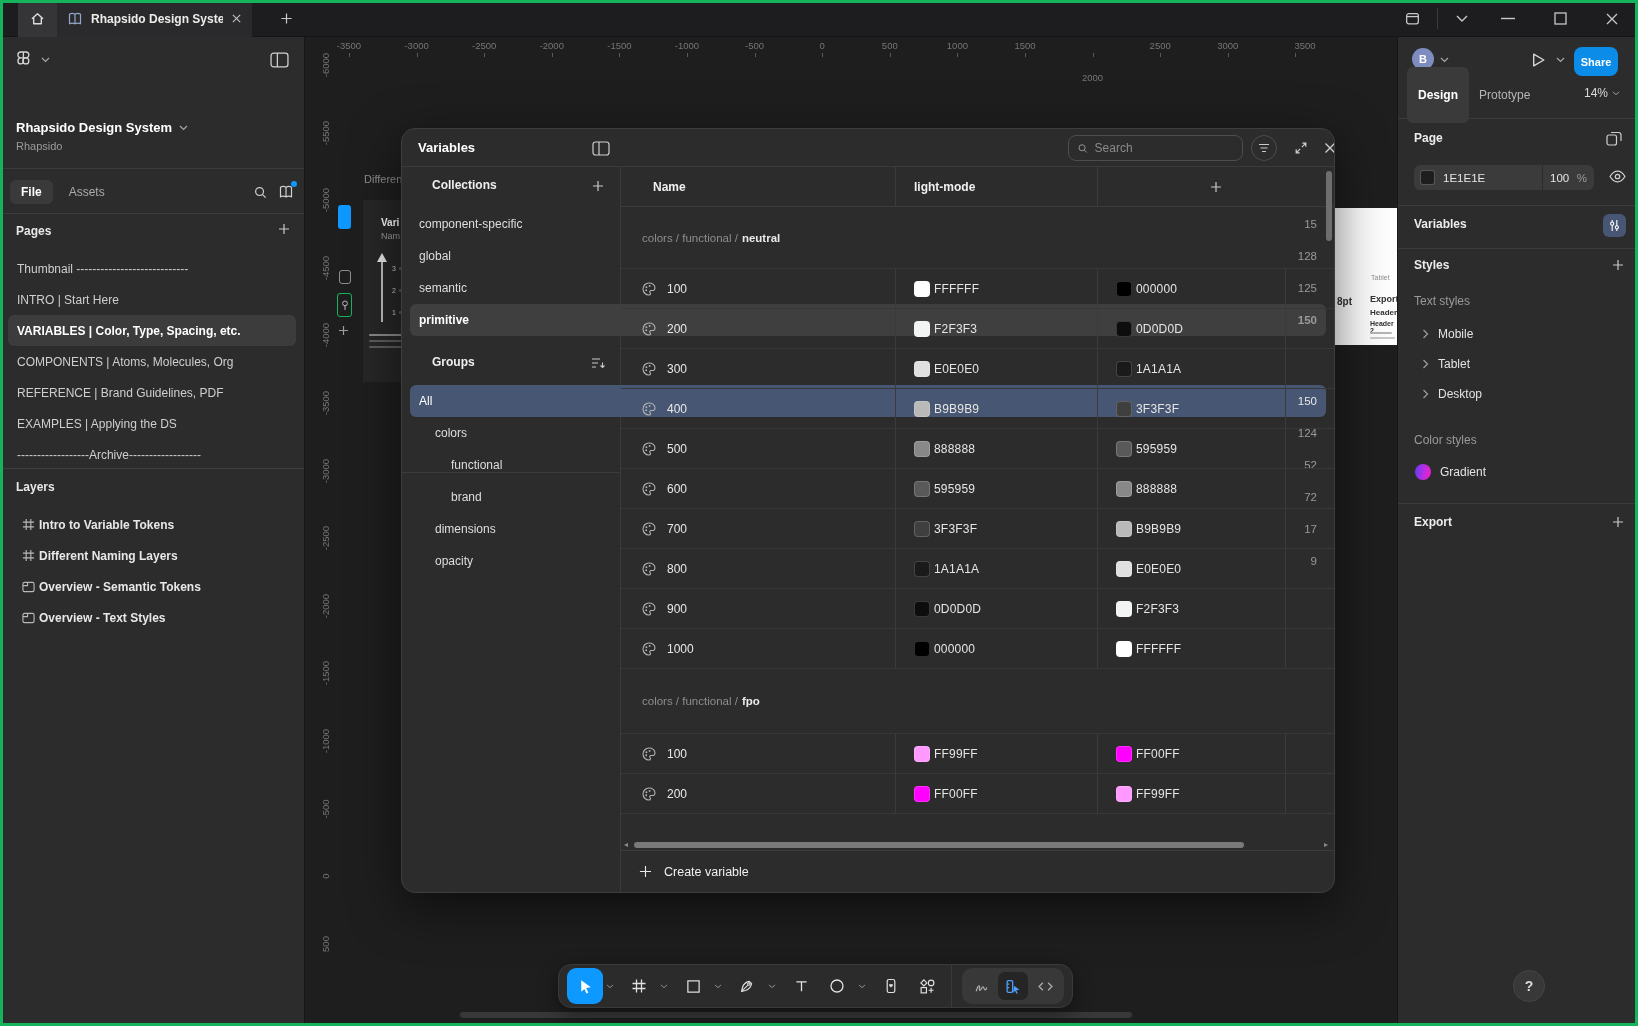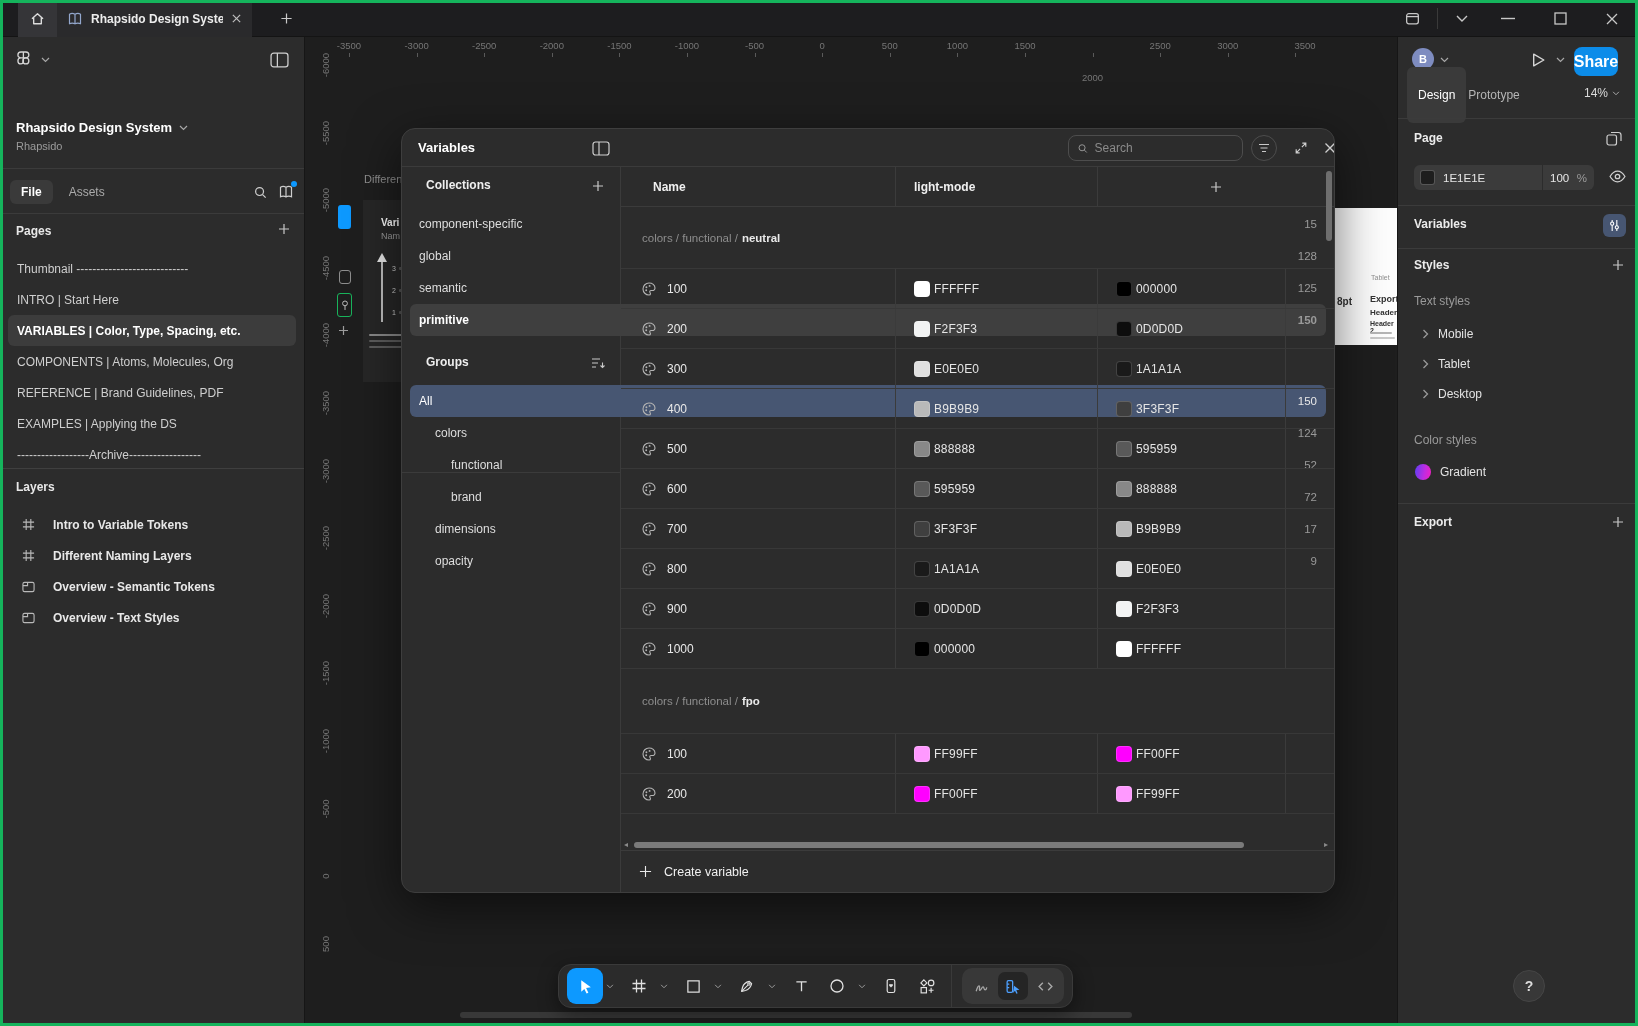--- a/index.html
+++ b/index.html
@@ -31,39 +31,39 @@
   .filetabs .file{margin-left:10px;padding:5px 11px;font-size:12px;font-weight:700;color:#fff}
   .filetabs .assets{margin-left:8px;padding:5px 8px;font-size:12px;color:#ababab}
 
   .pages-head{position:absolute;left:16px;top:187px;font-size:12px;font-weight:700;color:#e8e8e8}
   .icon-btn{display:flex;align-items:center;justify-content:center}
   .pages-list{position:absolute;left:8px;right:8px;top:216px}
   .page-row{height:31px;display:flex;align-items:center;padding:0 9px;border-radius:6px;font-size:12px;color:#cfcfcf;white-space:nowrap;overflow:hidden}
   .page-row.selected{background:#3c3c3c;color:#fff;font-weight:700}
   .layers-head{position:absolute;left:16px;top:443px;font-size:12px;font-weight:700;color:#e8e8e8}
   .layers-list{position:absolute;left:0;right:0;top:472px}
-  .layer-row{height:31px;display:flex;align-items:center;gap:18px;padding:0 10px 0 22px;font-size:12px;font-weight:700;color:#e8e8e8;white-space:nowrap;overflow:hidden}
+  .layer-row{height:31px;display:flex;align-items:center;gap:4px;padding:0 10px 0 22px;font-size:12px;font-weight:700;color:#e8e8e8;white-space:nowrap;overflow:hidden}
 
   
   .canvas{position:absolute;left:305px;top:37px;width:1092px;bottom:0;background:#1e1e1e;overflow:hidden;z-index:1}
   .hrul span{position:absolute;top:3px;transform:translateX(-50%);font-size:9.5px;color:#767676}
   .hrul i{position:absolute;top:16px;width:1px;height:4px;background:#5a5a5a}
   .vrul span{position:absolute;left:3px;transform:translateY(-50%) rotate(-90deg);transform-origin:center;font-size:9.5px;color:#767676;display:inline-block;width:34px;text-align:center}
   .mini-frame{position:absolute;left:58px;top:163px;width:80px;height:182px;background:#272727}
   .frame-label{position:absolute;left:59px;top:136px;font-size:11px;color:#8f8f8f;white-space:nowrap}
   .bar{position:absolute;background:#6f6f6f;height:2px;border-radius:1px}
   .white-card{position:absolute;left:1030px;top:171px;width:62px;height:137px;background:#fdfdfd;overflow:hidden}
   .wc-t{position:absolute;color:#333}
 
   
   .modal{position:absolute;left:401px;top:128px;width:934px;height:765px;background:#2c2c2c;border:1px solid #3e3e3e;border-radius:14px;box-shadow:0 14px 50px rgba(0,0,0,.55);z-index:10;overflow:hidden}
   .m-title{position:absolute;left:16px;top:11px;font-size:13px;font-weight:700;color:#fff}
   .m-hdiv{position:absolute;left:0;right:0;top:37px;height:1px;background:#3b3b3b}
   .m-left{position:absolute;left:0;top:38px;bottom:0;width:219px;border-right:1px solid #3b3b3b}
-  .m-sechead{position:absolute;left:24px;font-size:12px;font-weight:700;color:#efefef}
+  .m-sechead{position:absolute;left:30px;font-size:12px;font-weight:700;color:#efefef}
   .coll-list{position:absolute;left:8px;right:8px;top:79px}
   .m-row{height:32px;display:flex;align-items:center;border-radius:6px;font-size:12px;color:#dedede;padding:9px 9px}
   .m-row .cnt{margin-left:auto;font-size:11.5px;color:#9a9a9a}
   .m-row.sel-gray{background:#3f3f3f;color:#fff;font-weight:700}
   .m-row.sel-blue{background:#475672;color:#fff}
   .m-row.sel-blue .cnt{color:#e8e8e8}
   .grp-list{position:absolute;left:8px;right:8px;top:256px}
 
   .m-table{position:absolute;left:219px;top:0;right:0;bottom:0}
   .searchbox{position:absolute;left:447px;top:6px;width:175px;height:26px;border:1px solid #4d4d4d;border-radius:8px;display:flex;align-items:center;gap:6px;padding:0 8px;background:transparent}
@@ -91,24 +91,24 @@
   .hex{font-size:12px;color:#e5e5e5;letter-spacing:.2px}
   .hscroll{position:absolute;left:0;right:8px;top:712px;height:8px}
   .hscroll .thumb{position:absolute;left:13px;top:1px;width:610px;height:6px;border-radius:3px;background:#7a7a7a}
   .hs-arrow{position:absolute;top:-1px;font-size:8px;color:#8a8a8a}
   .m-foot{position:absolute;left:0;right:0;top:721px;bottom:0;border-top:1px solid #3b3b3b;display:flex;align-items:center;gap:12px;padding-left:18px}
   .m-foot .lbl{font-size:12.5px;color:#f0f0f0}
   .vscroll{position:absolute;right:2px;top:42px;width:6px;height:70px;border-radius:3px;background:#6e6e6e}
 
   
   .avatar{position:absolute;left:14px;top:11px;width:22px;height:22px;border-radius:50%;background:#7e8cc0;color:#fff;font-size:11px;font-weight:700;display:flex;align-items:center;justify-content:center}
-  .share{position:absolute;left:176px;top:10px;width:44px;height:29px;background:#0c8ce9;border-radius:8px;color:#fff;font-size:16px;font-weight:600;display:flex;align-items:center;justify-content:center}
+  .share{position:absolute;left:176px;top:10px;width:44px;height:29px;background:#0c8ce9;border-radius:8px;color:#fff;font-size:11px;font-weight:600;display:flex;align-items:center;justify-content:center}
   .rtabs{position:absolute;left:9px;top:45px;height:26px;display:flex;align-items:center}
-  .rtabs .design{padding:21px 11px;font-size:12px;font-weight:400;color:#fff}
-  .rtabs .proto{margin-left:2px;font-size:12px;color:#b5b5b5}
+  .rtabs .design{padding:21px 11px;font-size:12px;font-weight:700;color:#fff}
+  .rtabs .proto{margin-left:10px;font-size:12px;color:#b5b5b5}
   .zoom{position:absolute;left:186px;top:49px;font-size:12px;color:#dcdcdc;display:flex;align-items:center;gap:4px}
   .r-label{font-size:12px;font-weight:700;color:#ececec}
   .colorinput{position:absolute;left:16px;top:128px;width:180px;height:25px;background:#3b3b3b;border-radius:6px;display:flex;align-items:center}
   .colorinput .seg1{display:flex;align-items:center;gap:8px;padding-left:6px;width:129px;height:100%;border-right:1px solid #2c2c2c}
   .colorinput .sw{width:15px;height:15px;border-radius:3px;background:#1e1e1e;border:1px solid rgba(255,255,255,.25)}
   .colorinput .hexv{font-size:11.5px;color:#e6e6e6}
   .colorinput .seg2{flex:1;display:flex;align-items:center;justify-content:space-between;padding:0 7px;font-size:11.5px;color:#e6e6e6}
   .vars-btn{position:absolute;left:205px;top:177px;width:23px;height:23px;background:#475672;border-radius:6px;display:flex;align-items:center;justify-content:center}
   .style-row{height:30px;display:flex;align-items:center;gap:9px;padding-left:24px;font-size:12px;color:#e3e3e3}
   .grad{width:16px;height:16px;border-radius:50%;background:linear-gradient(100deg,#6d3cf0 10%,#c32be0 60%,#f31fc0 100%)}

